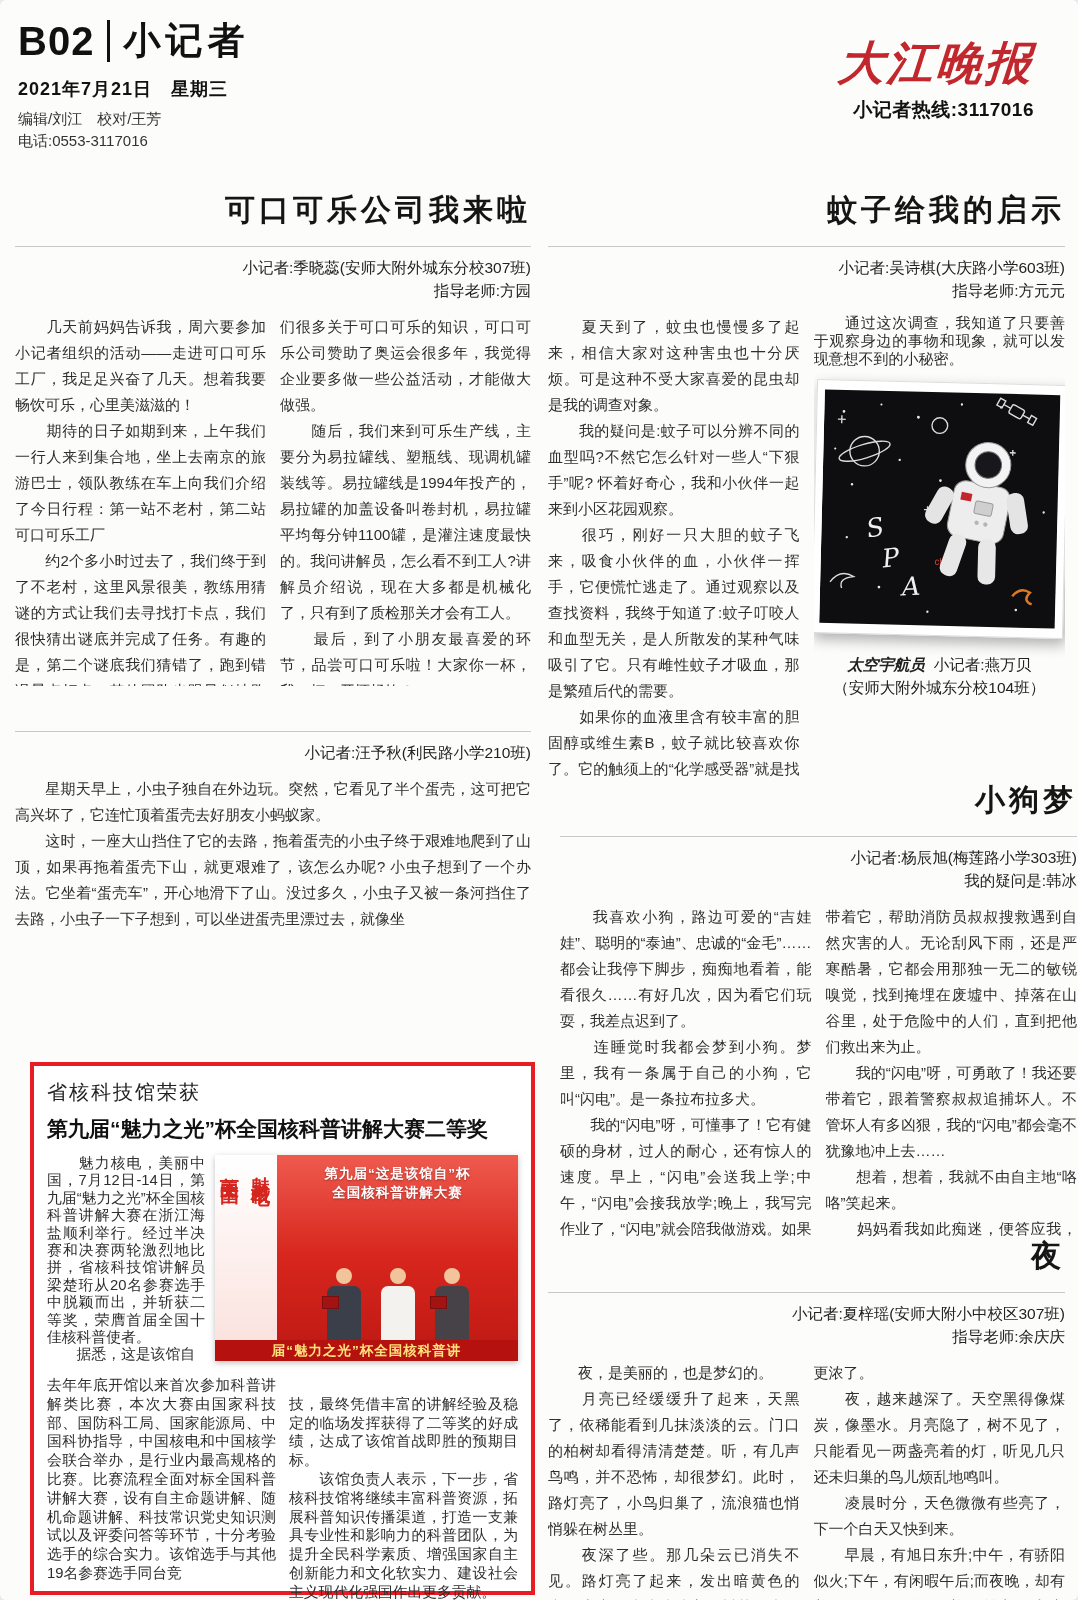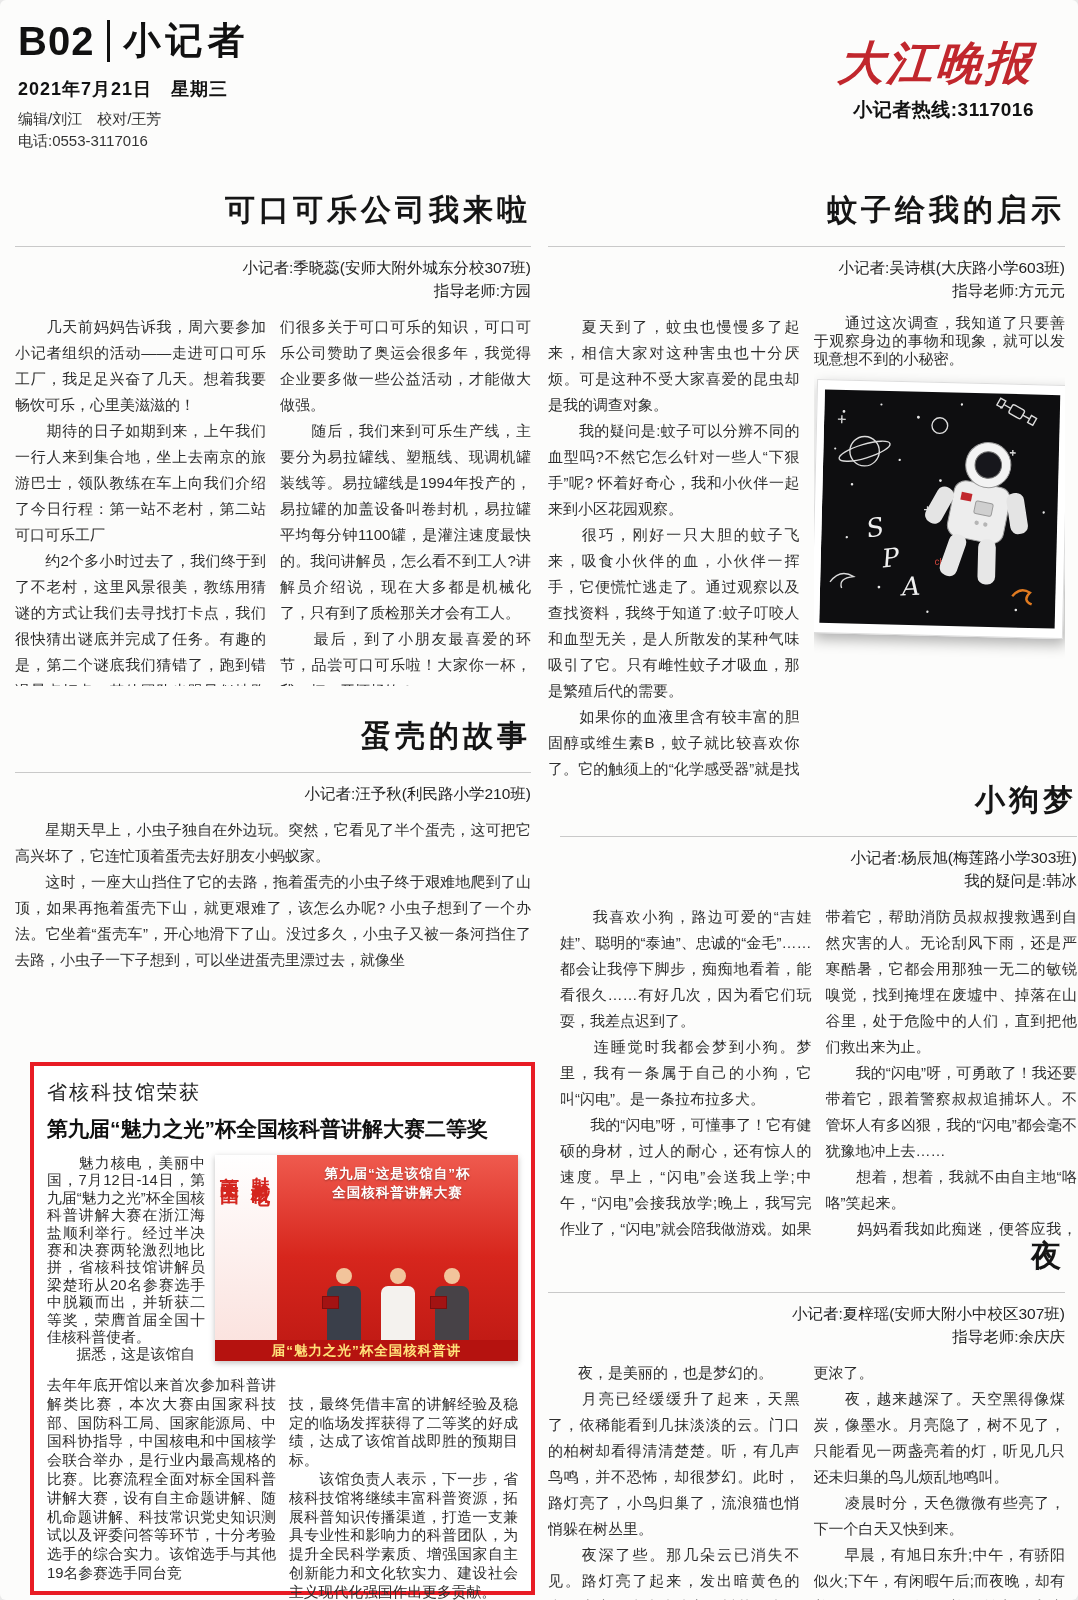--- a/index.html
+++ b/index.html
@@ -173,26 +173,30 @@
               <circle cx="31" cy="24" r="23" fill="#f3f3f3" stroke="#9a9a9a"></circle>
               <circle cx="31" cy="24" r="13.5" fill="#17171c" stroke="#6d6d6d"></circle>
               <rect x="10" y="56" width="11" height="8" fill="#c1272d"></rect>
               <rect x="26" y="62" width="18" height="13" rx="2" fill="#cfcfcf" stroke="#9a9a9a"></rect>
               <circle cx="31" cy="84" r="2.2" fill="#b5b5b5"></circle>
                 <circle cx="40" cy="84" r="2.2" fill="#b5b5b5"></circle>
             </g>
             <path d="M196 206 q8 -10 18 -4 q-8 8 2 12" stroke="#e07a20" stroke-width="2.5" fill="none"></path>
           </svg>
         </div>
+        <div class="art-caption">
+          <span class="cap-work">太空宇航员</span><span>小记者:燕万贝</span>
+          <br>
+          <span>（安师大附外城东分校104班）</span>
+        </div>
       </div>
     </div>
   </div>
 
   <div class="article" id="a-eggshell">
-    <div class="art-title">蛋壳的故事</div>
     <div class="art-rule"></div>
     <div class="art-byline">小记者:汪予秋(利民路小学210班)</div>
     <div class="art-body">
       <div class="col">　　星期天早上，小虫子独自在外边玩。突然，它看见了半个蛋壳，这可把它高兴坏了，它连忙顶着蛋壳去好朋友小蚂蚁家。
 　　这时，一座大山挡住了它的去路，拖着蛋壳的小虫子终于艰难地爬到了山顶，如果再拖着蛋壳下山，就更艰难了，该怎么办呢? 小虫子想到了一个办法。它坐着“蛋壳车”，开心地滑下了山。没过多久，小虫子又被一条河挡住了去路，小虫子一下子想到，可以坐进蛋壳里漂过去，就像坐</div>
     </div>
   </div>
 
   <div class="article" id="a-puppy">
     <div class="art-title">小狗梦</div>

